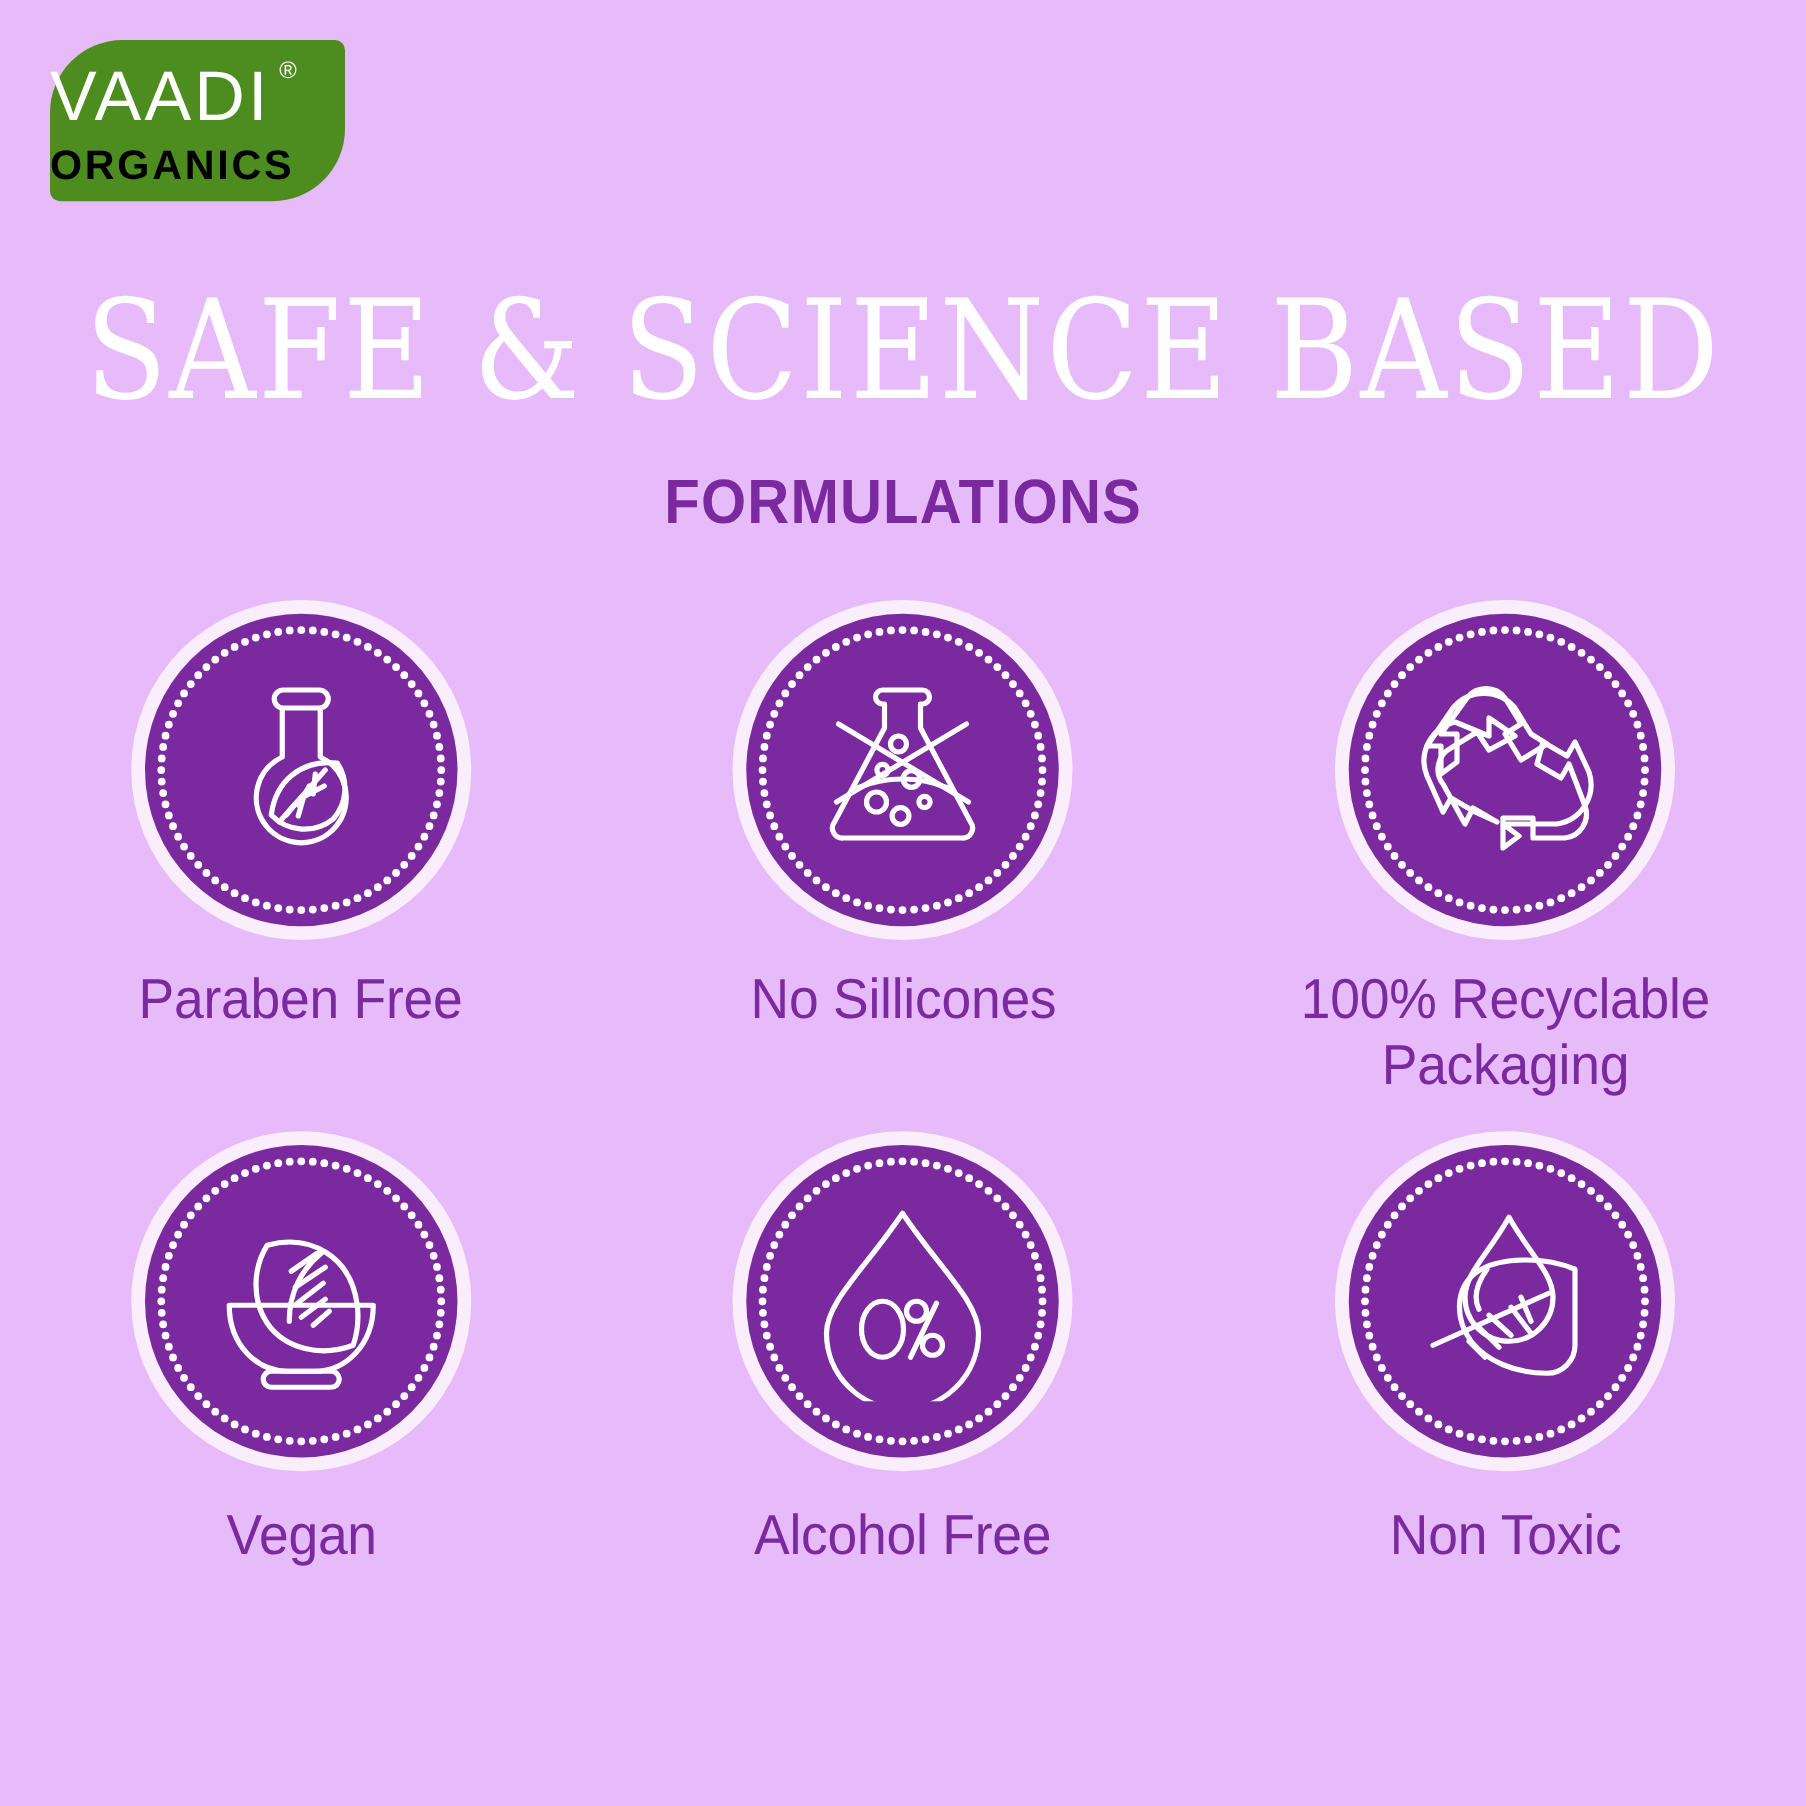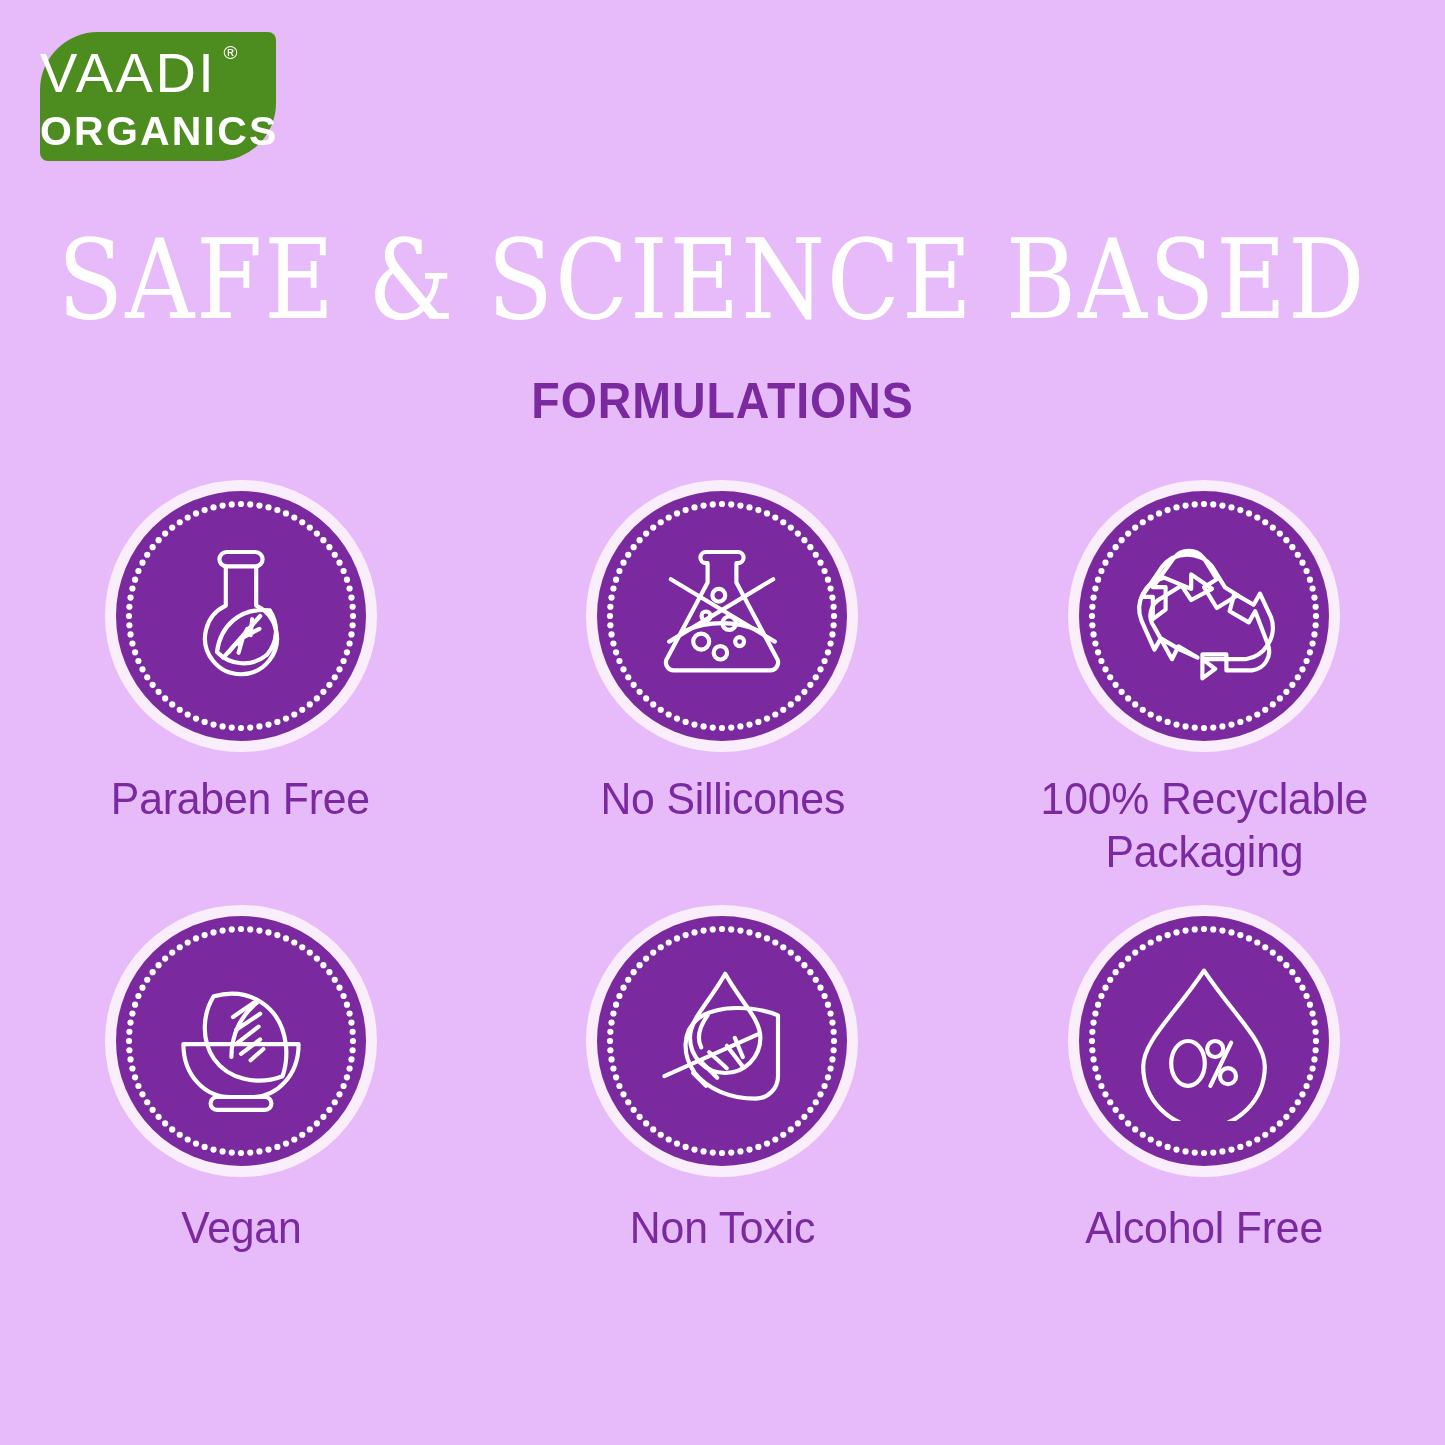--- a/index.html
+++ b/index.html
@@ -43,36 +43,37 @@
   }
   #brand-logo .logo-reg {
     position: absolute;
     top: -2px;
     right: -21px;
     font-size: 19px;
     font-weight: 400;
     letter-spacing: 0;
   }
   #brand-logo .logo-line2 {
-    color: #ffffff;
+    color: #000000;
     font-family: "Liberation Sans", sans-serif;
-    font-size: 41px;
+    font-size: 33px;
     font-weight: 700;
     letter-spacing: 2.2px;
     line-height: 1;
     margin-top: 10px;
     white-space: nowrap;
   }
 
   
   #headline-wrap {
     position: absolute;
     left: 0;
     top: 228px;
     width: 1445px;
+    text-align: center;
   }
   #headline {
     display: block;
     color: #ffffff;
     font-family: "DejaVu Serif", serif;
     font-size: 104px;
     font-weight: 400;
     letter-spacing: 2px;
     line-height: 1;
     transform: scaleX(0.92) scaleY(1.06);
@@ -637,29 +638,29 @@
               <circle cx="63.74" cy="31.24" r="3.1"></circle>
               <circle cx="71.69" cy="26.50" r="3.1"></circle>
               <circle cx="80.01" cy="22.43" r="3.1"></circle>
               <circle cx="88.63" cy="19.07" r="3.1"></circle>
               <circle cx="97.51" cy="16.43" r="3.1"></circle>
               <circle cx="106.57" cy="14.53" r="3.1"></circle>
               <circle cx="115.75" cy="13.38" r="3.1"></circle>
             </g>
         </svg>
         <svg class="badge-glyph" viewBox="0 0 100 100" fill="none" stroke="#ffffff" stroke-width="2.6" stroke-linecap="round" stroke-linejoin="round">
-          <path d="M52 8 C 62 26 74 36 74 48 a22 22 0 0 1 -44 0 C 30 36 42 26 52 8 Z"></path>
-          <path d="M41 34 c -5 7 -7 14 -4 20"></path>
-          <path d="M85 44 L85 72 a14 14 0 0 1 -14 14 c -16 0 -30 -6 -38 -16 c -8 -11 -8 -26 2 -34 c 12 -9 36 -8 50 -2 Z"></path>
-          <path d="M14 72 L72 46"></path>
-          <path d="M58 48 L63 60 M53 53 L63 66 M42 57 L53 67 M37 63 L47 73 M32 70 L40 78"></path>
+          <path d="M50 6 C 68 33 88 50 88 66 a38 38 0 0 1 -76 0 C 12 50 32 33 50 6 Z"></path>
+          <ellipse cx="40" cy="64" rx="10.5" ry="14"></ellipse>
+          <line x1="67" y1="51" x2="54" y2="78"></line>
+          <circle cx="57" cy="55" r="5"></circle>
+          <circle cx="65" cy="72" r="5"></circle>
         </svg>
       </div>
     </div>
-    <div class="badge-label">Non Toxic</div>
+    <div class="badge-label">Alcohol Free</div>
   </div>
 
   <div class="badge-cell row2">
     <div class="badge-disc">
       <div class="badge-inner">
         <svg class="badge-dots" viewBox="0 0 250 250">
           <g class="dotring" fill="#ffffff">
               <circle cx="125.00" cy="13.00" r="3.1"></circle>
               <circle cx="134.25" cy="13.38" r="3.1"></circle>
               <circle cx="143.43" cy="14.53" r="3.1"></circle>
@@ -732,24 +733,24 @@
               <circle cx="63.74" cy="31.24" r="3.1"></circle>
               <circle cx="71.69" cy="26.50" r="3.1"></circle>
               <circle cx="80.01" cy="22.43" r="3.1"></circle>
               <circle cx="88.63" cy="19.07" r="3.1"></circle>
               <circle cx="97.51" cy="16.43" r="3.1"></circle>
               <circle cx="106.57" cy="14.53" r="3.1"></circle>
               <circle cx="115.75" cy="13.38" r="3.1"></circle>
             </g>
         </svg>
         <svg class="badge-glyph" viewBox="0 0 100 100" fill="none" stroke="#ffffff" stroke-width="2.6" stroke-linecap="round" stroke-linejoin="round">
-          <path d="M50 6 C 68 33 88 50 88 66 a38 38 0 0 1 -76 0 C 12 50 32 33 50 6 Z"></path>
-          <ellipse cx="40" cy="64" rx="10.5" ry="14"></ellipse>
-          <line x1="67" y1="51" x2="54" y2="78"></line>
-          <circle cx="57" cy="55" r="5"></circle>
-          <circle cx="65" cy="72" r="5"></circle>
+          <path d="M52 8 C 62 26 74 36 74 48 a22 22 0 0 1 -44 0 C 30 36 42 26 52 8 Z"></path>
+          <path d="M41 34 c -5 7 -7 14 -4 20"></path>
+          <path d="M85 44 L85 72 a14 14 0 0 1 -14 14 c -16 0 -30 -6 -38 -16 c -8 -11 -8 -26 2 -34 c 12 -9 36 -8 50 -2 Z"></path>
+          <path d="M14 72 L72 46"></path>
+          <path d="M58 48 L63 60 M53 53 L63 66 M42 57 L53 67 M37 63 L47 73 M32 70 L40 78"></path>
         </svg>
       </div>
     </div>
-    <div class="badge-label">Alcohol Free</div>
+    <div class="badge-label">Non Toxic</div>
   </div>
 
 </div>
 
 </body></html>

